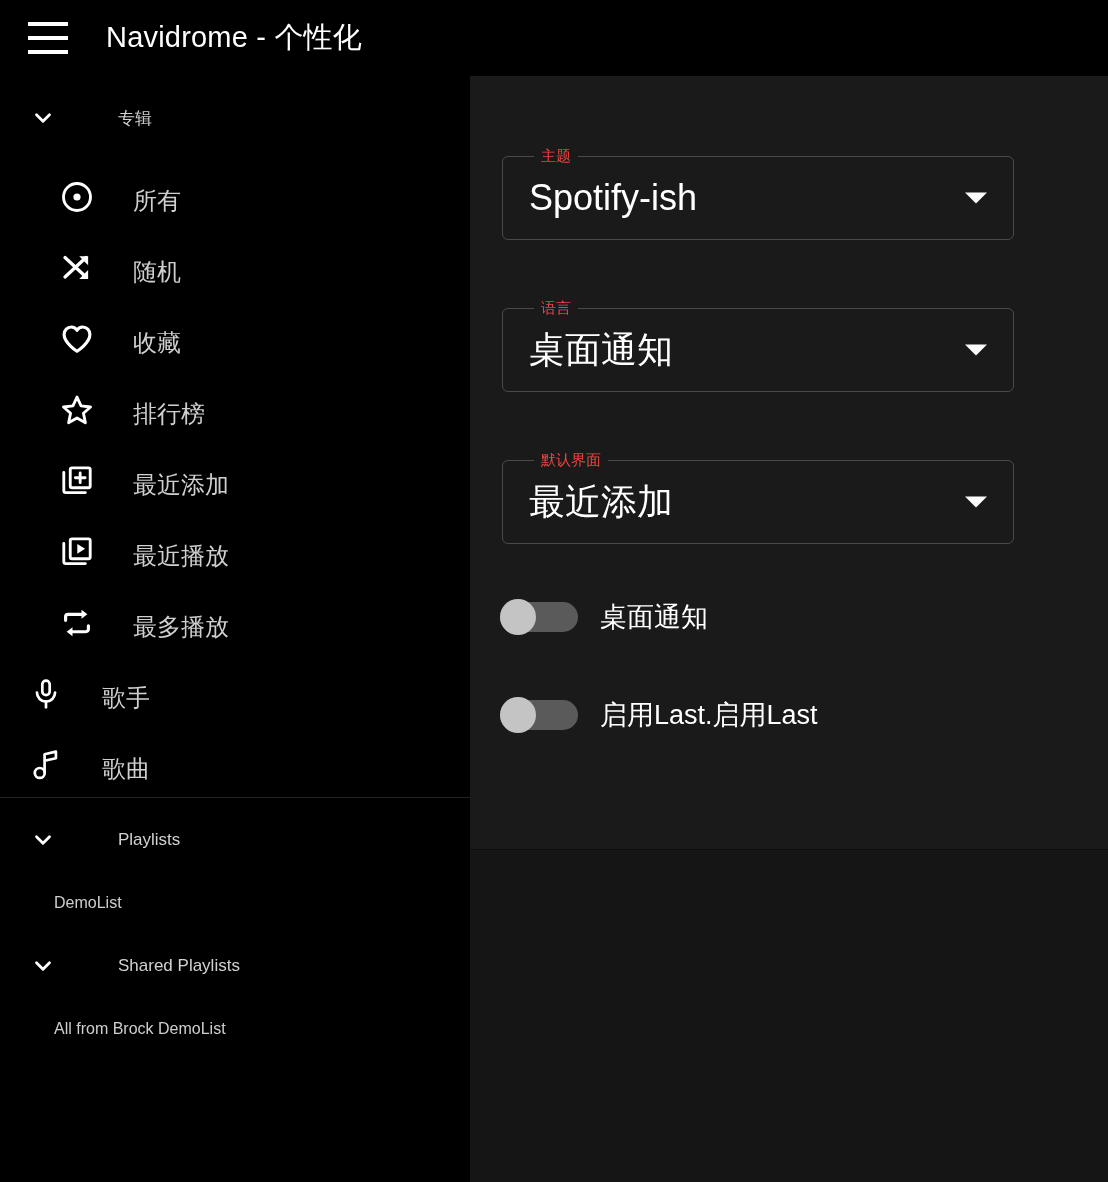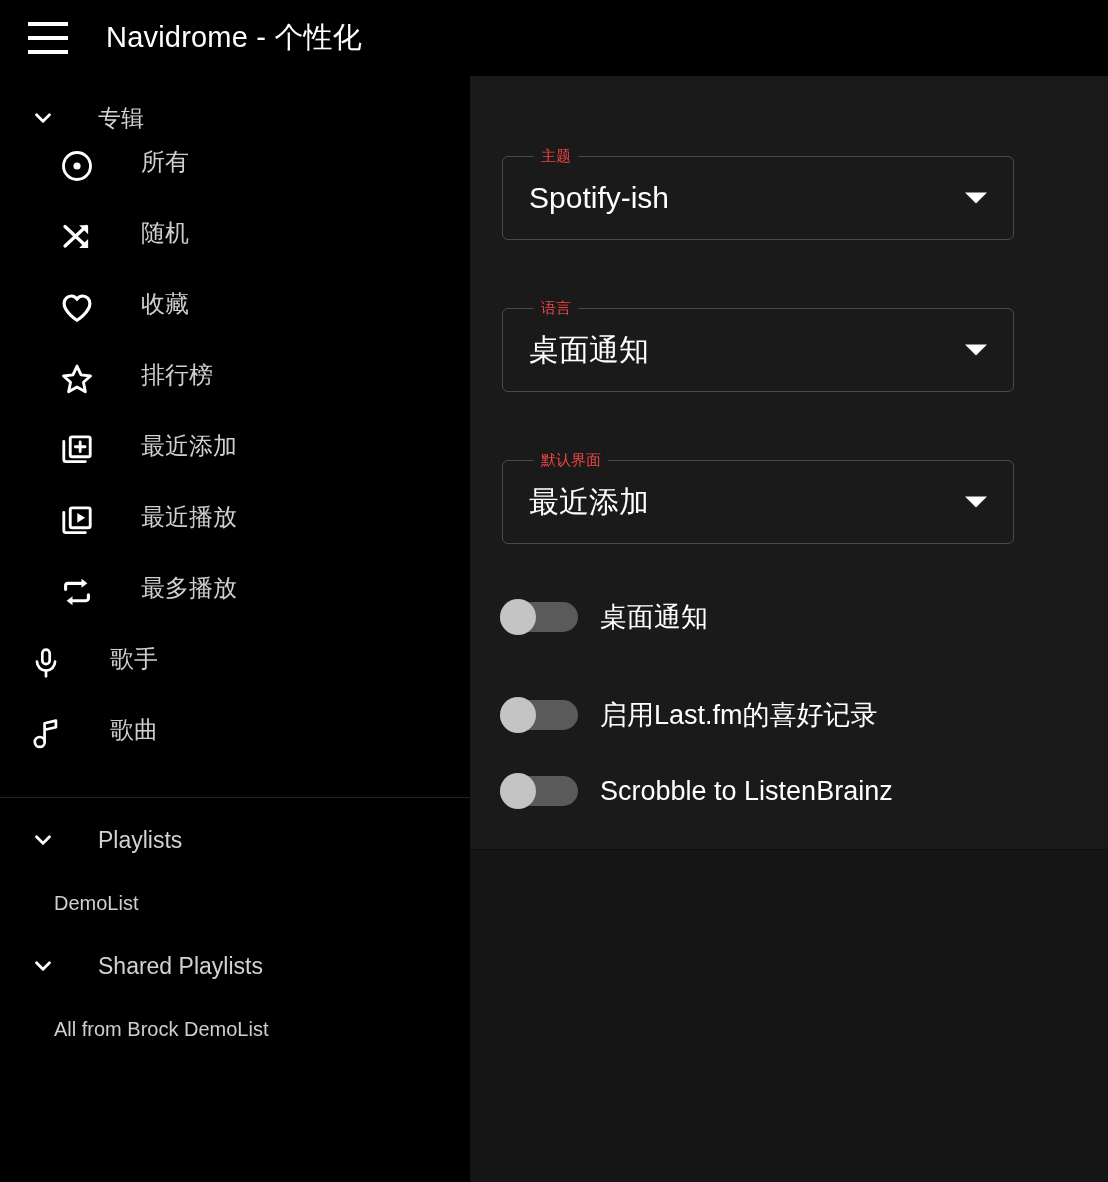--- a/index.html
+++ b/index.html
@@ -67,33 +67,32 @@
     height: 56px;
     padding-left: 30px;
     cursor: pointer;
   }
   .chev {
     width: 26px; height: 26px;
     flex: 0 0 auto;
     display: flex; align-items: center; justify-content: center;
   }
   .group-header .label {
-    margin-left: 42px;
+    margin-left: 62px;
     color: #d2d2d2;
-    font-size: 23px;
+    font-size: 17px;
     font-weight: 400;
     white-space: nowrap;
   }
   .nav-item {
     display: flex;
-    align-items: flex-start;
+    align-items: flex-end;
     height: 71px;
     padding-left: 26px;
     cursor: pointer;
-    gap: 8px;
   }
   .nav-item.indent { padding-left: 57px; }
   .nav-icon {
     width: 40px; height: 40px;
     flex: 0 0 auto;
     display: flex; align-items: center; justify-content: center;
     color: #ffffff;
   }
   .nav-item .label {
     margin-left: 36px;
@@ -109,21 +108,21 @@
   }
   .playlist-item {
     display: flex;
     align-items: center;
     height: 70px;
     padding-left: 54px;
     cursor: pointer;
   }
   .playlist-item .label {
     color: #cfcfcf;
-    font-size: 20px;
+    font-size: 16px;
     white-space: nowrap;
   }
 
   
   .content {
     position: absolute;
     left: 470px; top: 76px;
     width: 638px; height: 1106px;
     background: #151515;
   }
@@ -158,21 +157,21 @@
     font-size: 15px;
     line-height: 24px;
     white-space: nowrap;
   }
   .field-value {
     position: absolute;
     left: 27px;
     top: 50%;
     transform: translateY(-50%);
     color: #ffffff;
-    font-size: 30px;
+    font-size: 36px;
     white-space: nowrap;
   }
   .caret {
     position: absolute;
     right: 27px;
     top: 50%;
     transform: translateY(-50%);
     width: 0; height: 0;
     border-left: 11px solid transparent;
     border-right: 11px solid transparent;
@@ -398,27 +397,20 @@
           <span class="thumb"></span>
         </span>
         <span class="switch-label">桌面通知</span>
       </div>
 
       <div class="switch-row" style="top:614px;">
         <span class="switch">
           <span class="track"></span>
           <span class="thumb"></span>
         </span>
-        <span class="switch-label">启用Last.fm的喜好记录</span>
-      </div>
-
-      <div class="switch-row" style="top:690px;">
-        <span class="switch">
-          <span class="track"></span>
-          <span class="thumb"></span>
-        </span>
-        <span class="switch-label">Scrobble to ListenBrainz</span>
-      </div>
+        <span class="switch-label">启用Last.启用Last</span>
+      </div>
+
 
     </div>
   </div>
 
 </div>
 
 </body></html>

